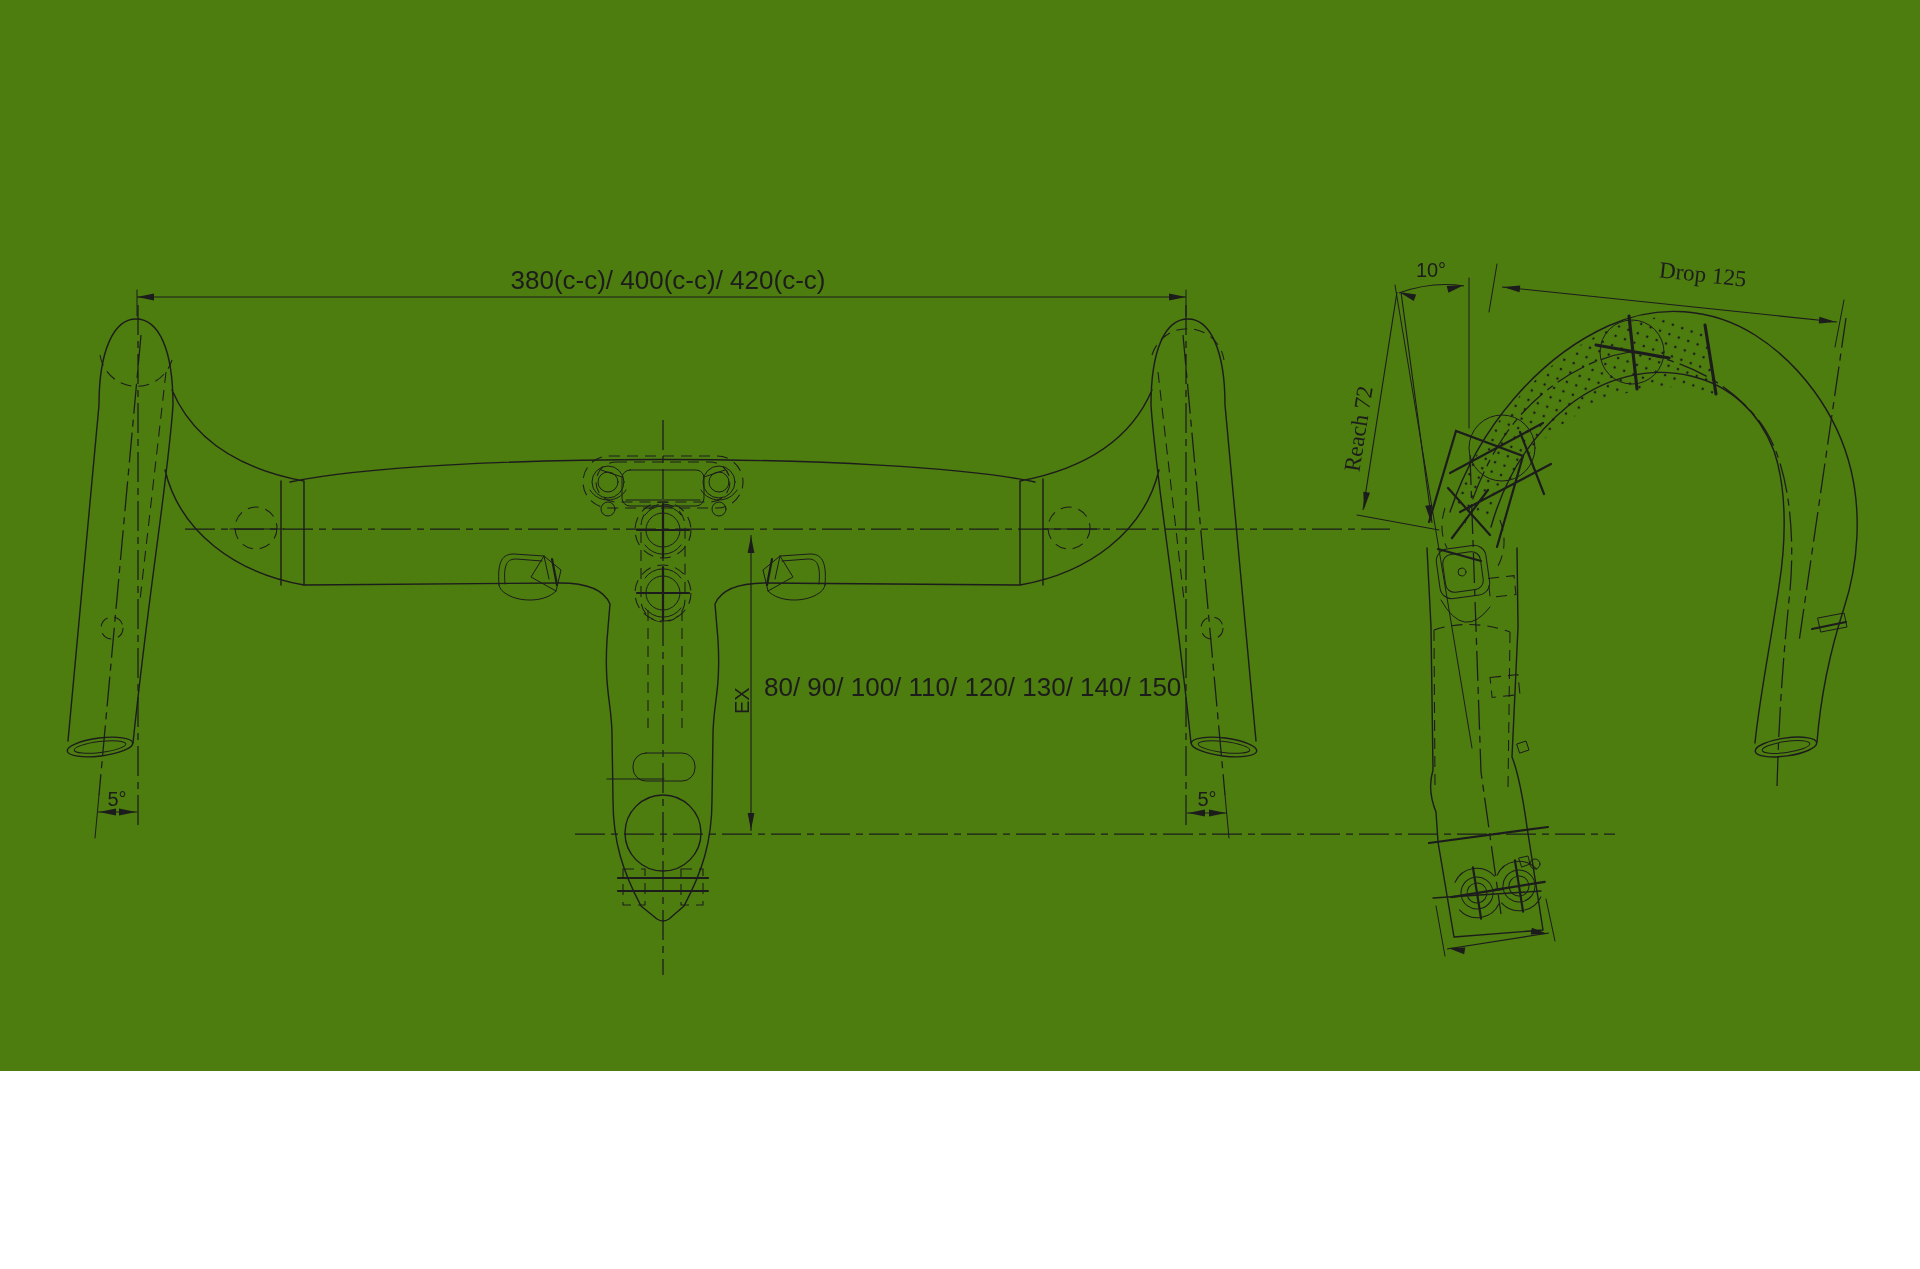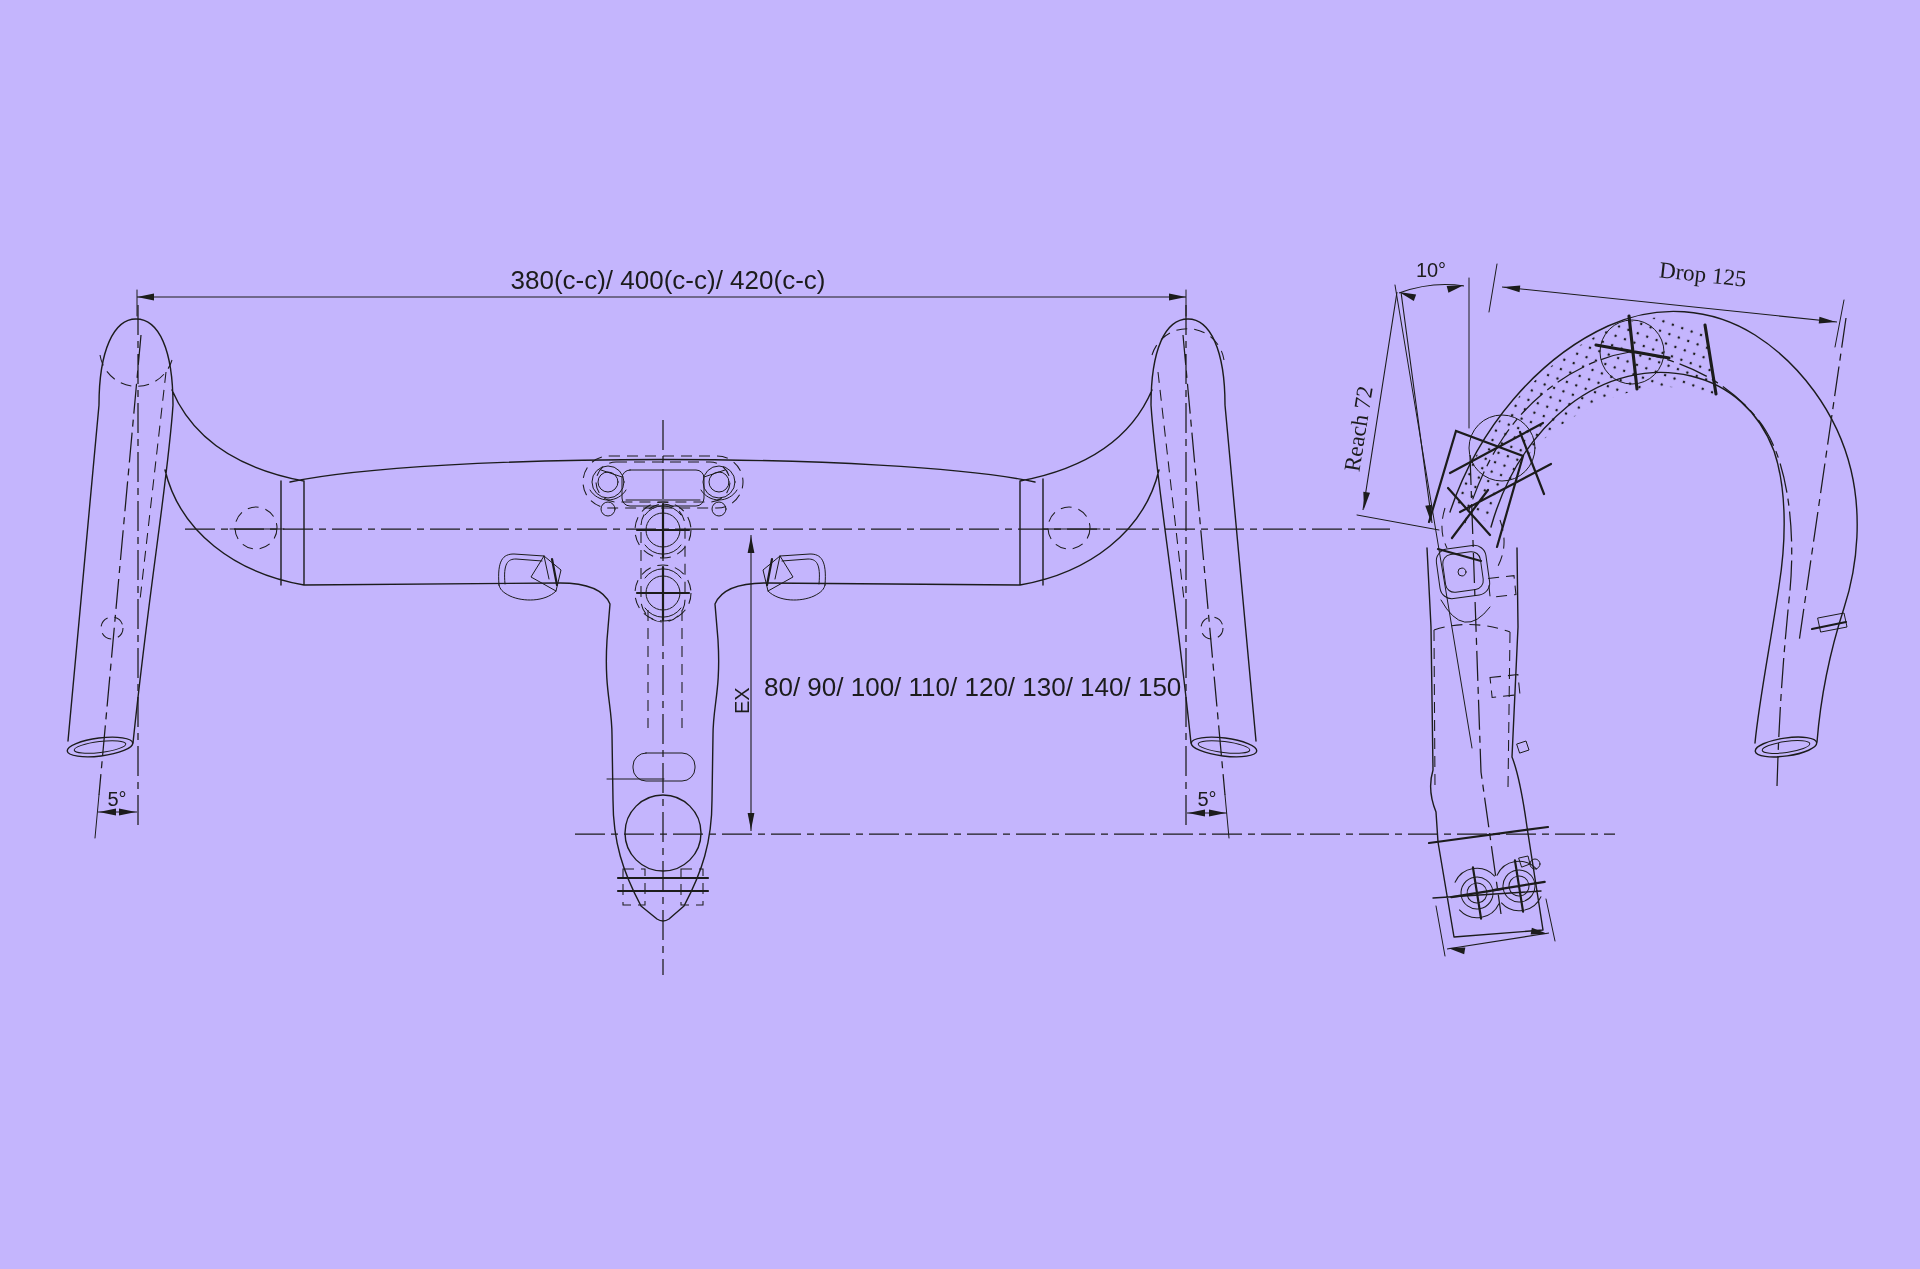--- a/index.html
+++ b/index.html
@@ -1,16 +1,16 @@
 <!DOCTYPE html>
 <html><head>
 <meta charset="utf-8">
 <style>
   html,body{margin:0;padding:0;background:#ffffff;}
-  .page{width:1920px;height:1269px;background:#c4b5fd;position:relative;overflow:hidden;}
+  .page{width:1920px;height:1071px;background:#4d7c0f;position:relative;overflow:hidden;}
   svg{display:block;}
   
   .ol  {fill:none;stroke-width:1.4;stroke-linecap:round;stroke-linejoin:round;}
   .thin{fill:none;stroke-width:1;stroke-linecap:round;stroke-linejoin:round;}
   .dim {fill:none;stroke-width:1.1;}
   .cl  {fill:none;stroke-width:1.25;stroke-dasharray:30 6 7 6;}
   .hid {fill:none;stroke-width:1.05;stroke-dasharray:11 7;}
   .b2  {fill:none;stroke-width:2.2;stroke-linecap:round;}
   .bold{fill:none;stroke-width:3.1;stroke-linecap:round;}
   .arr {stroke:none;fill:#1c1c1c;}

